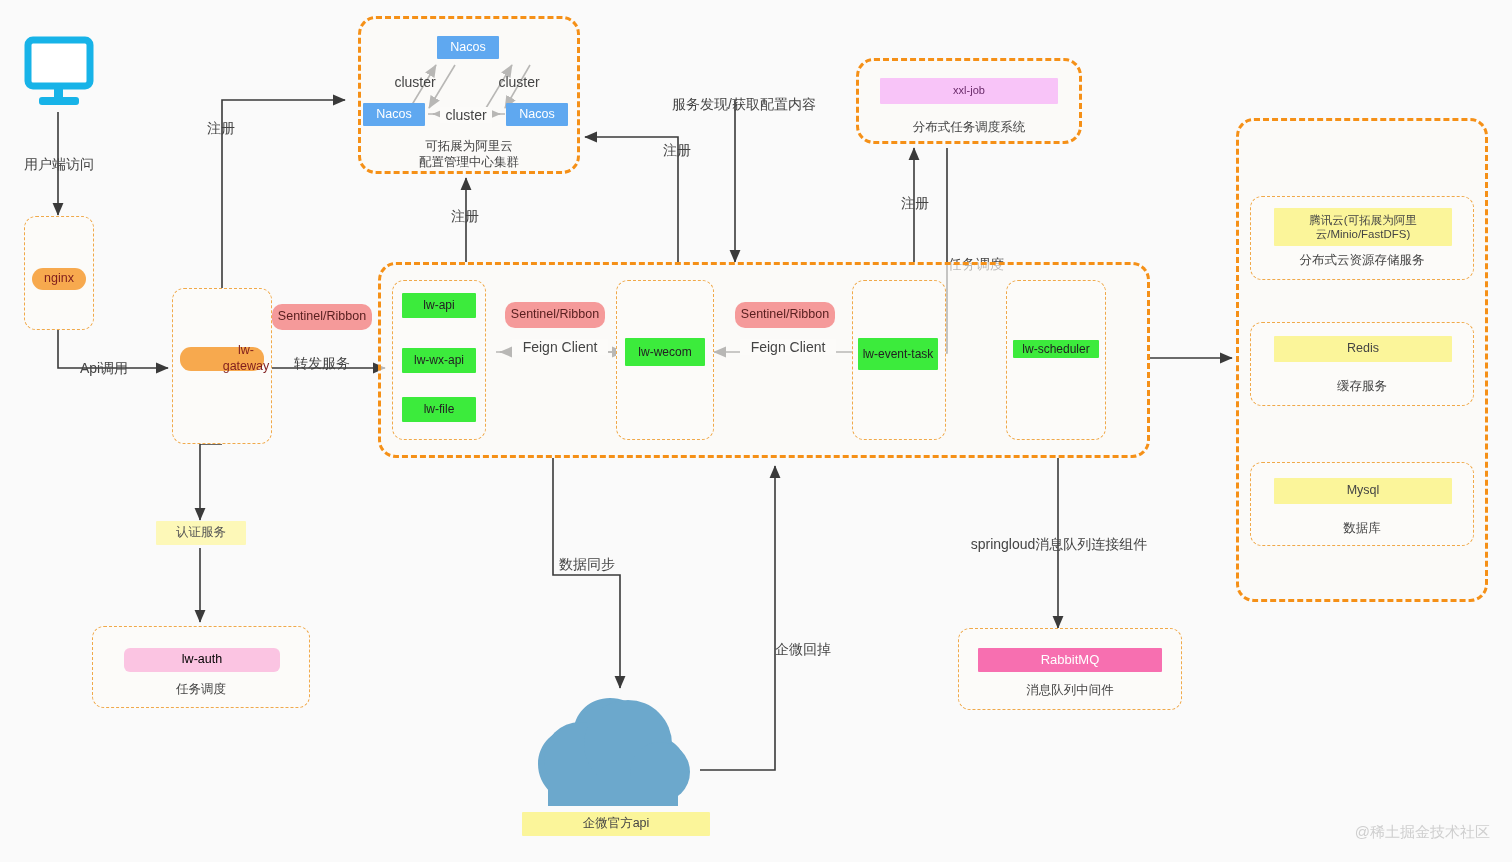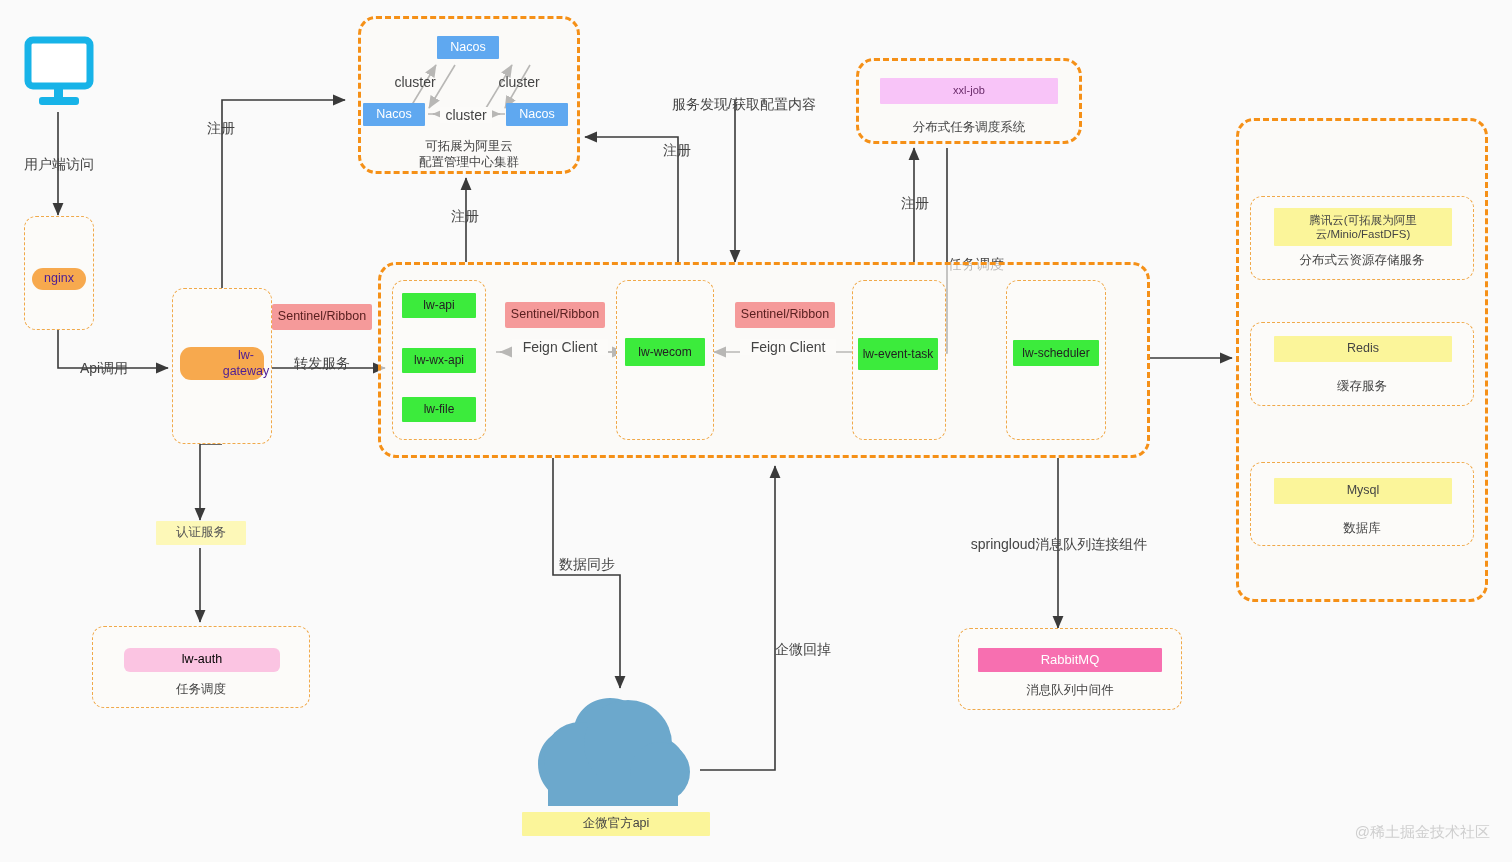--- a/index.html
+++ b/index.html
@@ -16,27 +16,27 @@
         border-radius:18px;background:rgba(252,250,248,.65);}
   
   .group-thin{position:absolute;box-sizing:border-box;border:1.5px dashed #f0a94a;
         border-radius:12px;background:#fcfbf9;}
 
   .lbl{position:absolute;color:#444;font-size:14px;white-space:nowrap;
        display:flex;align-items:center;justify-content:center;}
 
   .box-green{background:#3ceb3c;color:#222;font-size:12px;border-radius:1px;}
   .box-blue{background:#5fa8f0;color:#fff;font-size:12.5px;border-radius:1px;}
-  .box-orange{background:#f7a94e;color:#4c1d95;font-size:12.5px;border-radius:11px;}
+  .box-orange{background:#f7a94e;color:#7f1d1d;font-size:12.5px;border-radius:11px;}
   .box-yellow{background:#fbf59a;color:#444;font-size:12.5px;border-radius:1px;}
   .box-yellow-soft{background:#fdf8b8;color:#555;font-size:12.5px;border-radius:1px;}
   .box-pinklight{background:#fbc4e2;color:#000000;font-size:12.5px;border-radius:6px;}
   .box-pink{background:#f76fb0;color:#fff;font-size:13px;border-radius:1px;}
   .box-violet{background:#f8c4f8;color:#6a2b6a;font-size:11px;border-radius:1px;}
-  .box-salmon{background:#f59a9a;color:#5a2020;font-size:12.5px;border-radius:2px;}
+  .box-salmon{background:#f59a9a;color:#5a2020;font-size:12.5px;border-radius:10px;}
 
   .cap{position:absolute;font-size:12.5px;color:#444;text-align:center;width:100%;
        left:0;}
 
   .watermark{position:absolute;right:22px;bottom:20px;color:#cfcfcf;font-size:15px;}
 
   .monitor{position:absolute;}
 </style>
 </head>
 <body>
@@ -103,21 +103,21 @@
       <rect x="30" y="50" width="9" height="12" fill="#17b3e8"></rect>
       <rect x="15" y="61" width="40" height="8" rx="3" fill="#17b3e8"></rect>
     </svg>
   </div>
   <div class="lbl" style="left:18px;top:156px;width:82px;">用户端访问</div>
 
   <div class="group-thin" style="left:24px;top:216px;width:70px;height:114px;"></div>
   <div class="node box-orange" style="left:32px;top:268px;width:54px;height:22px;">nginx</div>
 
   <div class="group-thin" style="left:172px;top:288px;width:100px;height:156px;"></div>
-  <div class="node box-orange" style="left:180px;top:347px;width:84px;height:33px;padding-left:48px;">lw-gateway</div>
+  <div class="node box-orange" style="left:180px;top:347px;width:84px;height:24px;padding-left:48px;">lw-gateway</div>
   <div class="lbl" style="left:74px;top:360px;width:60px;">Api调用</div>
   <div class="lbl" style="left:292px;top:355px;width:60px;">转发服务</div>
   <div class="lbl" style="left:196px;top:120px;width:50px;">注册</div>
 
   <div class="node box-salmon" style="left:272px;top:304px;width:100px;height:26px;">Sentinel/Ribbon</div>
 
   <div class="node box-yellow-soft" style="left:156px;top:521px;width:90px;height:24px;">认证服务</div>
   <div class="group-thin" style="left:92px;top:626px;width:218px;height:82px;"></div>
   <div class="node box-pinklight" style="left:124px;top:648px;width:156px;height:24px;">lw-auth</div>
   <div class="cap" style="left:92px;top:681px;width:218px;">任务调度</div>
@@ -155,21 +155,21 @@
   <div class="group-thin" style="left:616px;top:280px;width:98px;height:160px;"></div>
   <div class="node box-green" style="left:625px;top:338px;width:80px;height:28px;">lw-wecom</div>
 
   <div class="node box-salmon" style="left:735px;top:302px;width:100px;height:26px;">Sentinel/Ribbon</div>
   <div class="lbl" style="left:740px;top:339px;width:96px;background:#fcfbf9;">Feign Client</div>
 
   <div class="group-thin" style="left:852px;top:280px;width:94px;height:160px;"></div>
   <div class="node box-green" style="left:858px;top:338px;width:80px;height:32px;font-size:12px;">lw-event-task</div>
 
   <div class="group-thin" style="left:1006px;top:280px;width:100px;height:160px;"></div>
-  <div class="node box-green" style="left:1013px;top:340px;width:86px;height:26px;">lw-scheduler</div>
+  <div class="node box-green" style="left:1013px;top:340px;width:86px;height:18px;">lw-scheduler</div>
 
   <div class="group-thick" style="left:1236px;top:118px;width:252px;height:484px;"></div>
 
   <div class="group-thin" style="left:1250px;top:196px;width:224px;height:84px;"></div>
   <div class="node box-yellow" style="left:1274px;top:208px;width:178px;height:38px;font-size:11.5px;padding:0 4px;">腾讯云(可拓展为阿里云/Minio/FastDFS)</div>
   <div class="cap" style="left:1250px;top:252px;width:224px;">分布式云资源存储服务</div>
 
   <div class="group-thin" style="left:1250px;top:322px;width:224px;height:84px;"></div>
   <div class="node box-yellow" style="left:1274px;top:336px;width:178px;height:26px;">Redis</div>
   <div class="cap" style="left:1250px;top:378px;width:224px;">缓存服务</div>

